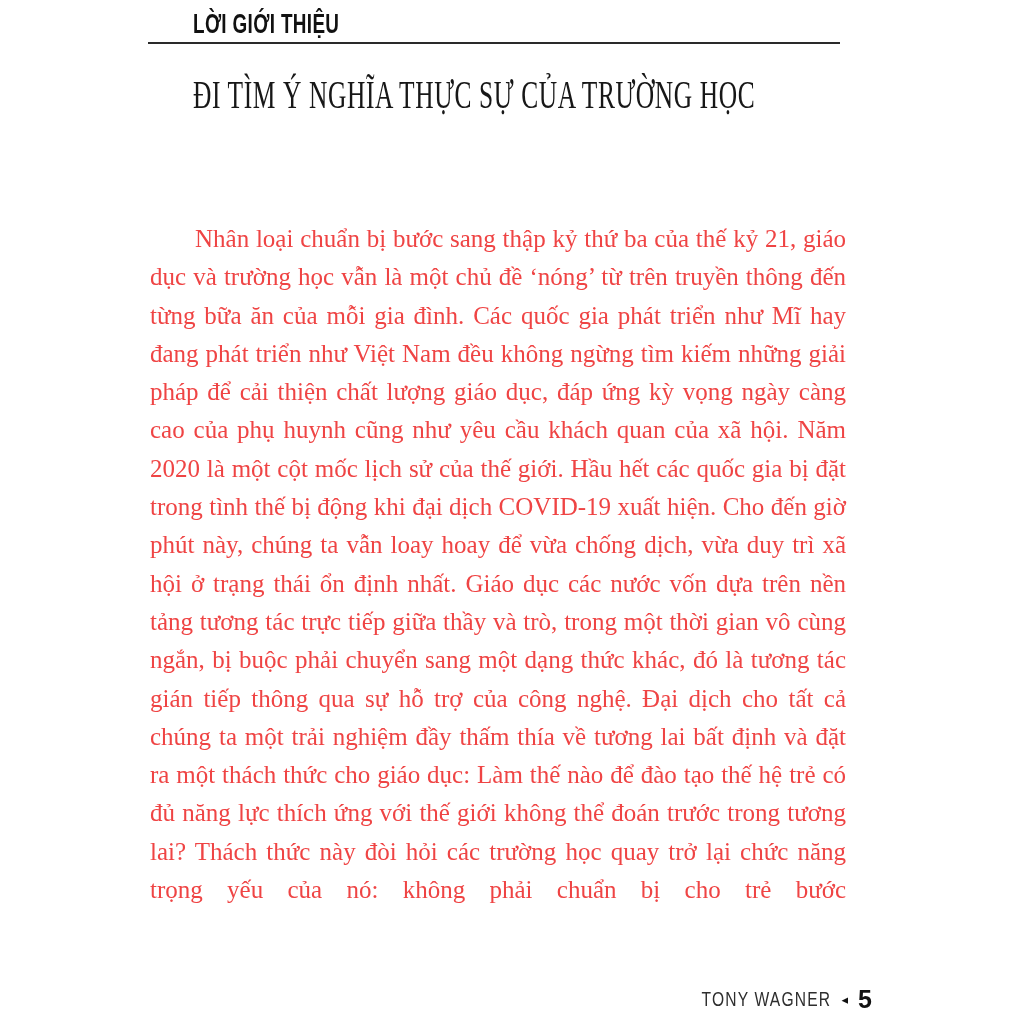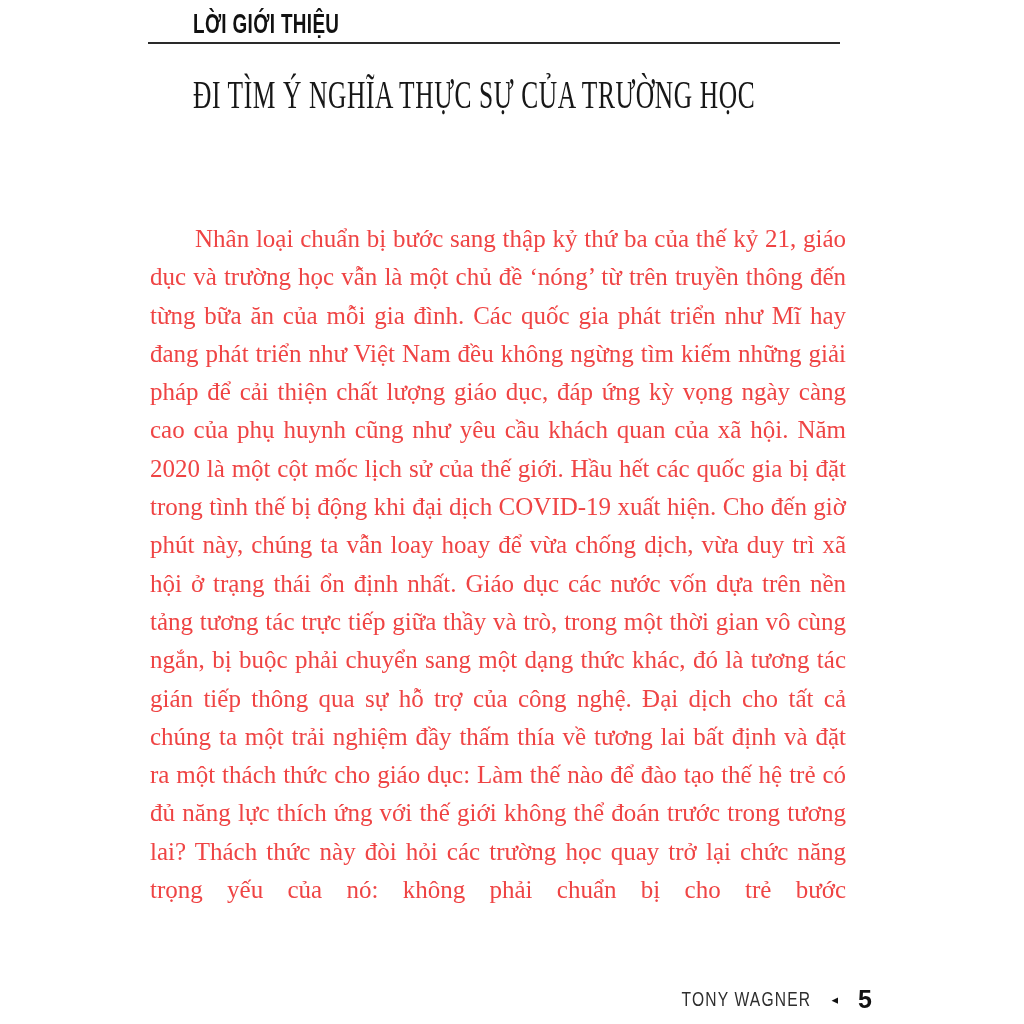--- a/index.html
+++ b/index.html
@@ -63,21 +63,21 @@
     color: #ef4444;
   }
   .footer {
     position: absolute;
     top: 985px;
     left: 0;
     right: 152px;
     display: flex;
     justify-content: flex-end;
     align-items: center;
-    gap: 20px;
+    gap: 10px;
   }
   .footer-author {
     font-family: "Liberation Sans", sans-serif;
     font-size: 20px;
     letter-spacing: 1.5px;
     transform: scaleX(0.78);
     transform-origin: right center;
     white-space: nowrap;
     color: #2e2e2e;
   }

